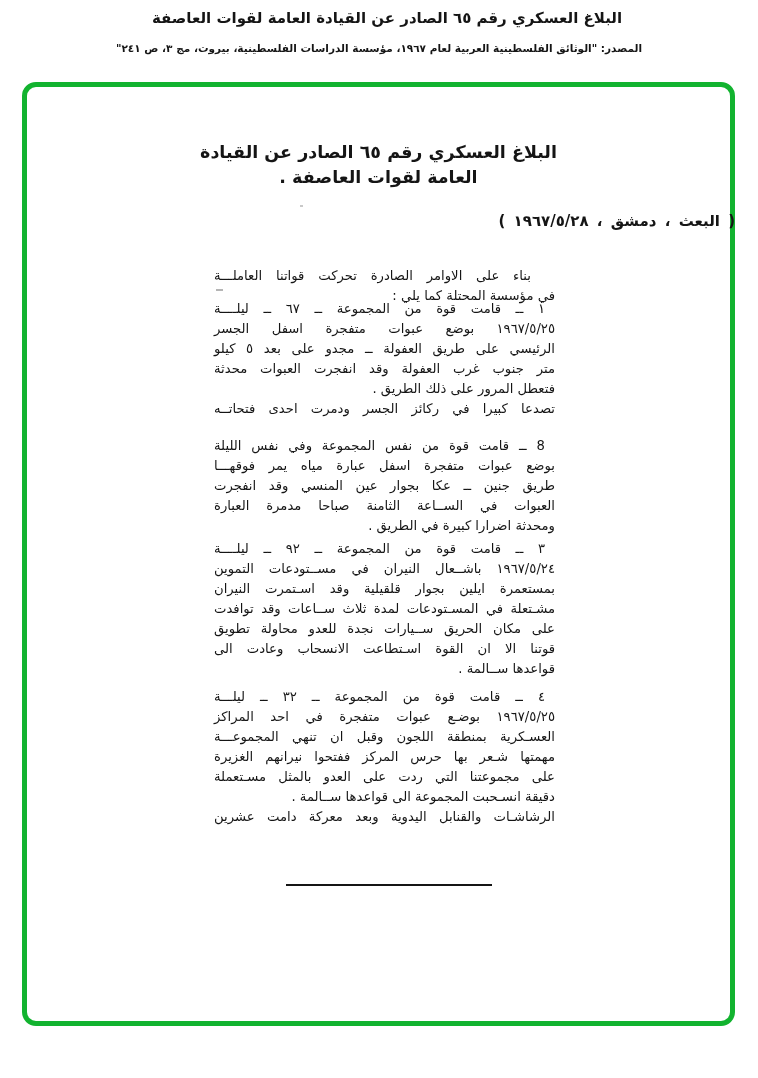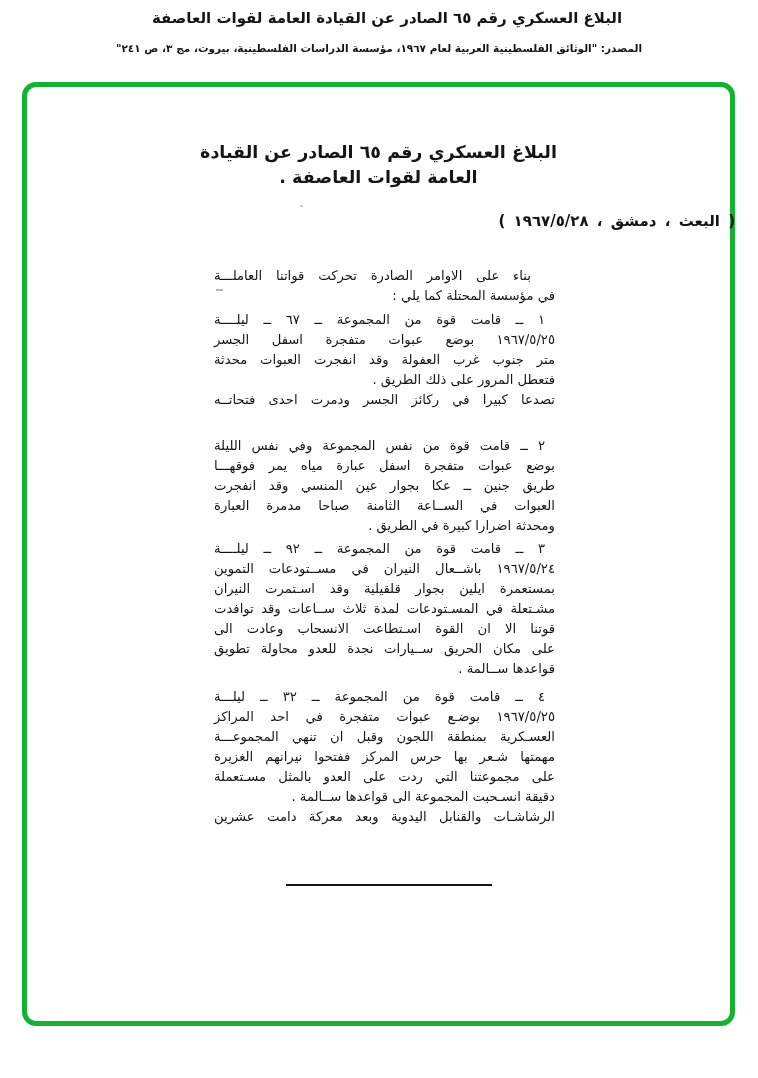--- a/index.html
+++ b/index.html
@@ -63,41 +63,42 @@
   <div>العامة لقوات العاصفة .</div>
 </div>
 
 <div class="dateline rtl">( البعث ، دمشق ، ١٩٦٧/٥/٢٨ )</div>
 
 <div id="bodyParas">
     <div class="para" style="top: 258px; margin-top: 8px;">
       <div class="line" style="padding-right: 24px;">بناء على الاوامر الصادرة تحركت قواتنا العاملـــة</div>
       <div class="line last">في مؤسسة المحتلة كما يلي :</div>
     </div>
-    <div class="para" style="top: 310px;">
+    <div class="para" style="top: 299px;">
       <div class="line" style="padding-right: 10px;">١ ــ قامت قوة من المجموعة ــ ٦٧ ــ ليلــــة</div>
       <div class="line">١٩٦٧/٥/٢٥ بوضع عبوات متفجرة اسفل الجسر</div>
+      <div class="line">الرئيسي على طريق العفولة ــ مجدو على بعد ٥ كيلو</div>
       <div class="line">متر جنوب غرب العفولة وقد انفجرت العبوات محدثة</div>
       <div class="line last">فتعطل المرور على ذلك الطريق .</div>
       <div class="line">تصدعا كبيرا في ركائز الجسر ودمرت احدى فتحاتــه</div>
     </div>
     <div class="para" style="top: 436px;">
-      <div class="line" style="padding-right: 10px;">٢ ــ قامت قوة من نفس المجموعة وفي نفس الليلة</div>
+      <div class="line" style="padding-right: 10px;">8 ــ قامت قوة من نفس المجموعة وفي نفس الليلة</div>
       <div class="line">بوضع عبوات متفجرة اسفل عبارة مياه يمر فوقهـــا</div>
       <div class="line">طريق جنين ــ عكا بجوار عين المنسي وقد انفجرت</div>
       <div class="line">العبوات في الســاعة الثامنة صباحا مدمرة العبارة</div>
       <div class="line last">ومحدثة اضرارا كبيرة في الطريق .</div>
     </div>
     <div class="para" style="top: 539px;">
       <div class="line" style="padding-right: 10px;">٣ ــ قامت قوة من المجموعة ــ ٩٢ ــ ليلــــة</div>
       <div class="line">١٩٦٧/٥/٢٤ باشــعال النيران في مســتودعات التموين</div>
       <div class="line">بمستعمرة ايلين بجوار قلقيلية وقد اسـتمرت النيران</div>
       <div class="line">مشـتعلة في المسـتودعات لمدة ثلاث ســاعات وقد توافدت</div>
+      <div class="line">على مكان الحريق ســيارات نجدة للعدو محاولة تطويق</div>
       <div class="line">قوتنا الا ان القوة اسـتطاعت الانسحاب وعادت الى</div>
-      <div class="line">على مكان الحريق ســيارات نجدة للعدو محاولة تطويق</div>
       <div class="line last">قواعدها ســالمة .</div>
     </div>
     <div class="para" style="top: 687px;">
       <div class="line" style="padding-right: 10px;">٤ ــ قامت قوة من المجموعة ــ ٣٢ ــ ليلـــة</div>
       <div class="line">١٩٦٧/٥/٢٥ بوضـع عبوات متفجرة في احد المراكز</div>
       <div class="line">العسـكرية بمنطقة اللجون وقبل ان تنهي المجموعـــة</div>
       <div class="line">مهمتها شـعر بها حرس المركز ففتحوا نيرانهم الغزيرة</div>
       <div class="line">على مجموعتنا التي ردت على العدو بالمثل مسـتعملة</div>
       <div class="line last">دقيقة انسـحبت المجموعة الى قواعدها ســالمة .</div>
       <div class="line">الرشاشـات والقنابل اليدوية وبعد معركة دامت عشرين</div>

